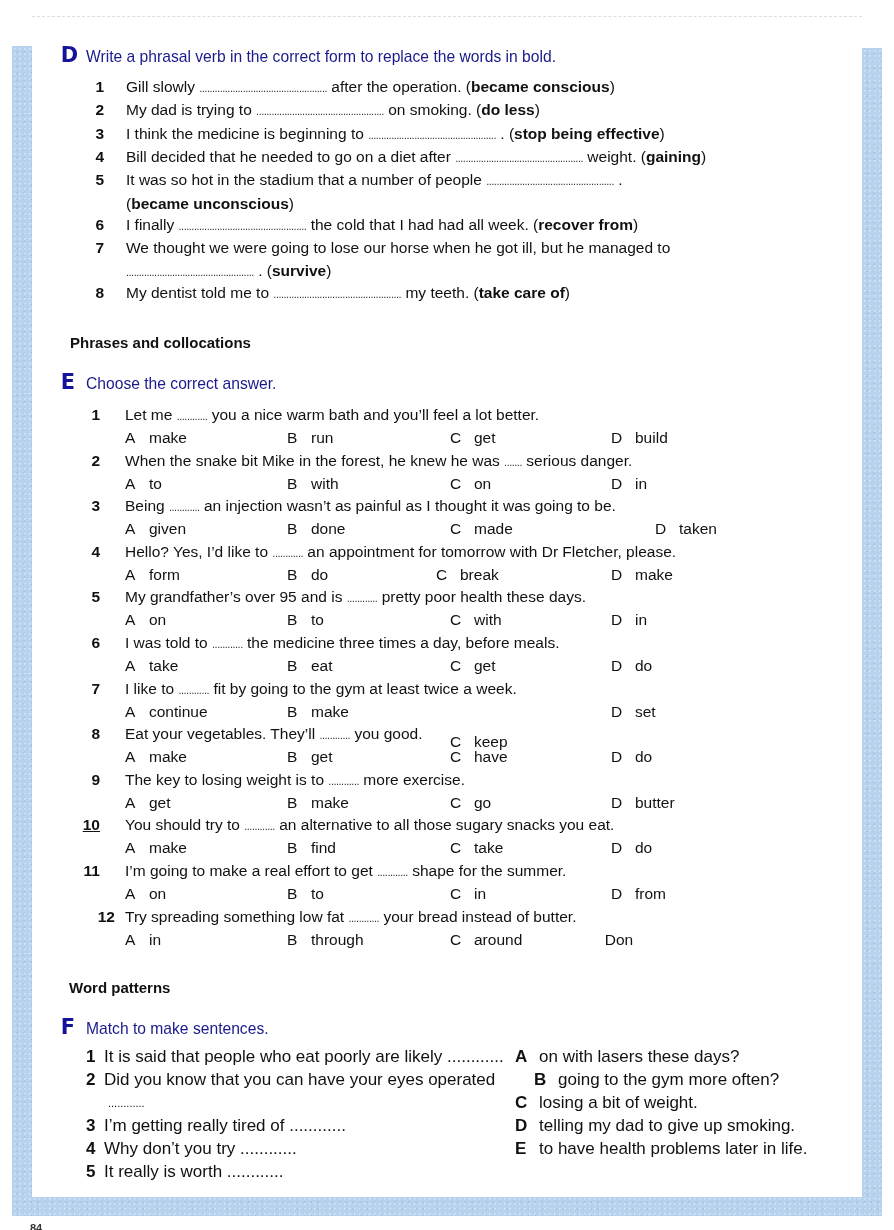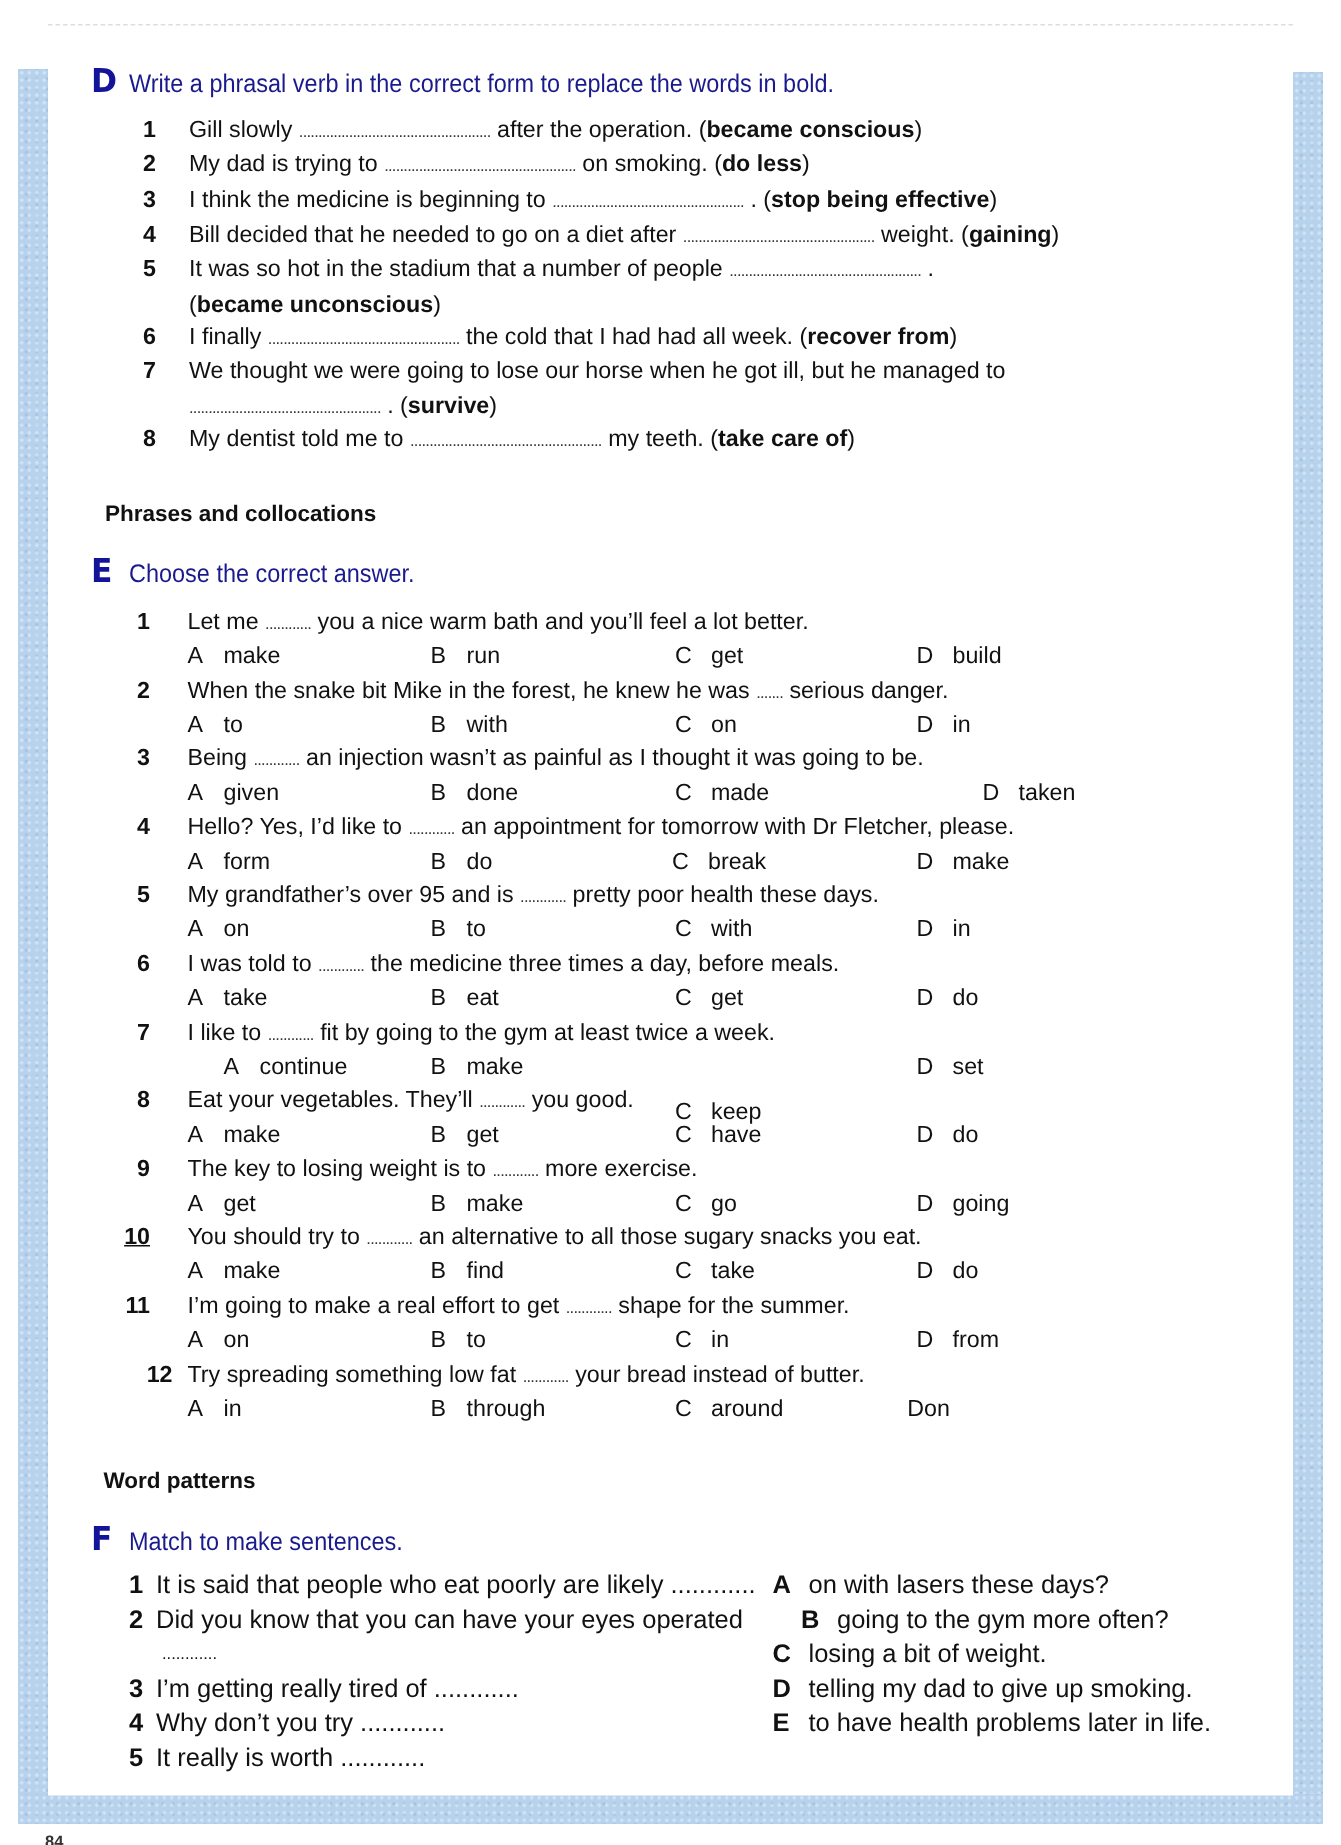--- a/index.html
+++ b/index.html
@@ -134,21 +134,21 @@
       <span class="opt" style="left: 450px;"><span class="ol">C</span><span>made</span></span>
       <span class="opt" style="left: 611px; margin-left: 44px;"><span class="ol">D</span><span>taken</span></span>
     </div>
     <div class="item" style="top: 542px; left: 78px;">
       <span class="num" style="left: 0px;">4</span>
       <span class="txt" style="left: 47px;"><span>Hello? Yes, I’d like to</span> <span class="dots">............</span> <span>an appointment for tomorrow with Dr Fletcher, please.</span></span>
     </div>
     <div class="opts" style="top: 565px; left: 0px;">
       <span class="opt" style="left: 125px;"><span class="ol">A</span><span>form</span></span>
       <span class="opt" style="left: 287px;"><span class="ol">B</span><span>do</span></span>
-      <span class="opt" style="left: 448px;"><span class="ol">C</span><span>break</span></span>
+      <span class="opt" style="left: 436px;"><span class="ol">C</span><span>break</span></span>
       <span class="opt" style="left: 611px;"><span class="ol">D</span><span>make</span></span>
     </div>
     <div class="item" style="top: 587px; left: 78px;">
       <span class="num" style="left: 0px;">5</span>
       <span class="txt" style="left: 47px;"><span>My grandfather’s over 95 and is</span> <span class="dots">............</span> <span>pretty poor health these days.</span></span>
     </div>
     <div class="opts" style="top: 610px; left: 0px;">
       <span class="opt" style="left: 125px;"><span class="ol">A</span><span>on</span></span>
       <span class="opt" style="left: 287px;"><span class="ol">B</span><span>to</span></span>
       <span class="opt" style="left: 450px;"><span class="ol">C</span><span>with</span></span>
@@ -162,21 +162,21 @@
       <span class="opt" style="left: 125px;"><span class="ol">A</span><span>take</span></span>
       <span class="opt" style="left: 287px;"><span class="ol">B</span><span>eat</span></span>
       <span class="opt" style="left: 450px;"><span class="ol">C</span><span>get</span></span>
       <span class="opt" style="left: 611px;"><span class="ol">D</span><span>do</span></span>
     </div>
     <div class="item" style="top: 679px; left: 78px;">
       <span class="num" style="left: 0px;">7</span>
       <span class="txt" style="left: 47px;"><span>I like to</span> <span class="dots">............</span> <span>fit by going to the gym at least twice a week.</span></span>
     </div>
     <div class="opts" style="top: 702px; left: 0px;">
-      <span class="opt" style="left: 125px; margin-left: 24px;"><span class="ol">A</span><span>continue</span></span>
+      <span class="opt" style="left: 125px;"><span class="ol">A</span><span>continue</span></span>
       <span class="opt" style="left: 287px;"><span class="ol">B</span><span>make</span></span>
       <span class="opt" style="left: 450px; margin-top: 30px;"><span class="ol">C</span><span>keep</span></span>
       <span class="opt" style="left: 611px;"><span class="ol">D</span><span>set</span></span>
     </div>
     <div class="item" style="top: 724px; left: 78px;">
       <span class="num" style="left: 0px;">8</span>
       <span class="txt" style="left: 47px;"><span>Eat your vegetables. They’ll</span> <span class="dots">............</span> <span>you good.</span></span>
     </div>
     <div class="opts" style="top: 747px; left: 0px;">
       <span class="opt" style="left: 125px;"><span class="ol">A</span><span>make</span></span>
@@ -185,21 +185,21 @@
       <span class="opt" style="left: 611px;"><span class="ol">D</span><span>do</span></span>
     </div>
     <div class="item" style="top: 770px; left: 78px;">
       <span class="num" style="left: 0px;">9</span>
       <span class="txt" style="left: 47px;"><span>The key to losing weight is to</span> <span class="dots">............</span> <span>more exercise.</span></span>
     </div>
     <div class="opts" style="top: 793px; left: 0px;">
       <span class="opt" style="left: 125px;"><span class="ol">A</span><span>get</span></span>
       <span class="opt" style="left: 287px;"><span class="ol">B</span><span>make</span></span>
       <span class="opt" style="left: 450px;"><span class="ol">C</span><span>go</span></span>
-      <span class="opt" style="left: 611px;"><span class="ol">D</span><span>going</span></span>
+      <span class="opt" style="left: 611px;"><span class="ol">D</span><span>butter</span></span>
     </div>
     <div class="item" style="top: 815px; left: 78px;">
       <span class="num" style="left: 0px; text-decoration: underline;">10</span>
       <span class="txt" style="left: 47px;"><span>You should try to</span> <span class="dots">............</span> <span>an alternative to all those sugary snacks you eat.</span></span>
     </div>
     <div class="opts" style="top: 838px; left: 0px;">
       <span class="opt" style="left: 125px;"><span class="ol">A</span><span>make</span></span>
       <span class="opt" style="left: 287px;"><span class="ol">B</span><span>find</span></span>
       <span class="opt" style="left: 450px;"><span class="ol">C</span><span>take</span></span>
       <span class="opt" style="left: 611px;"><span class="ol">D</span><span>do</span></span>

